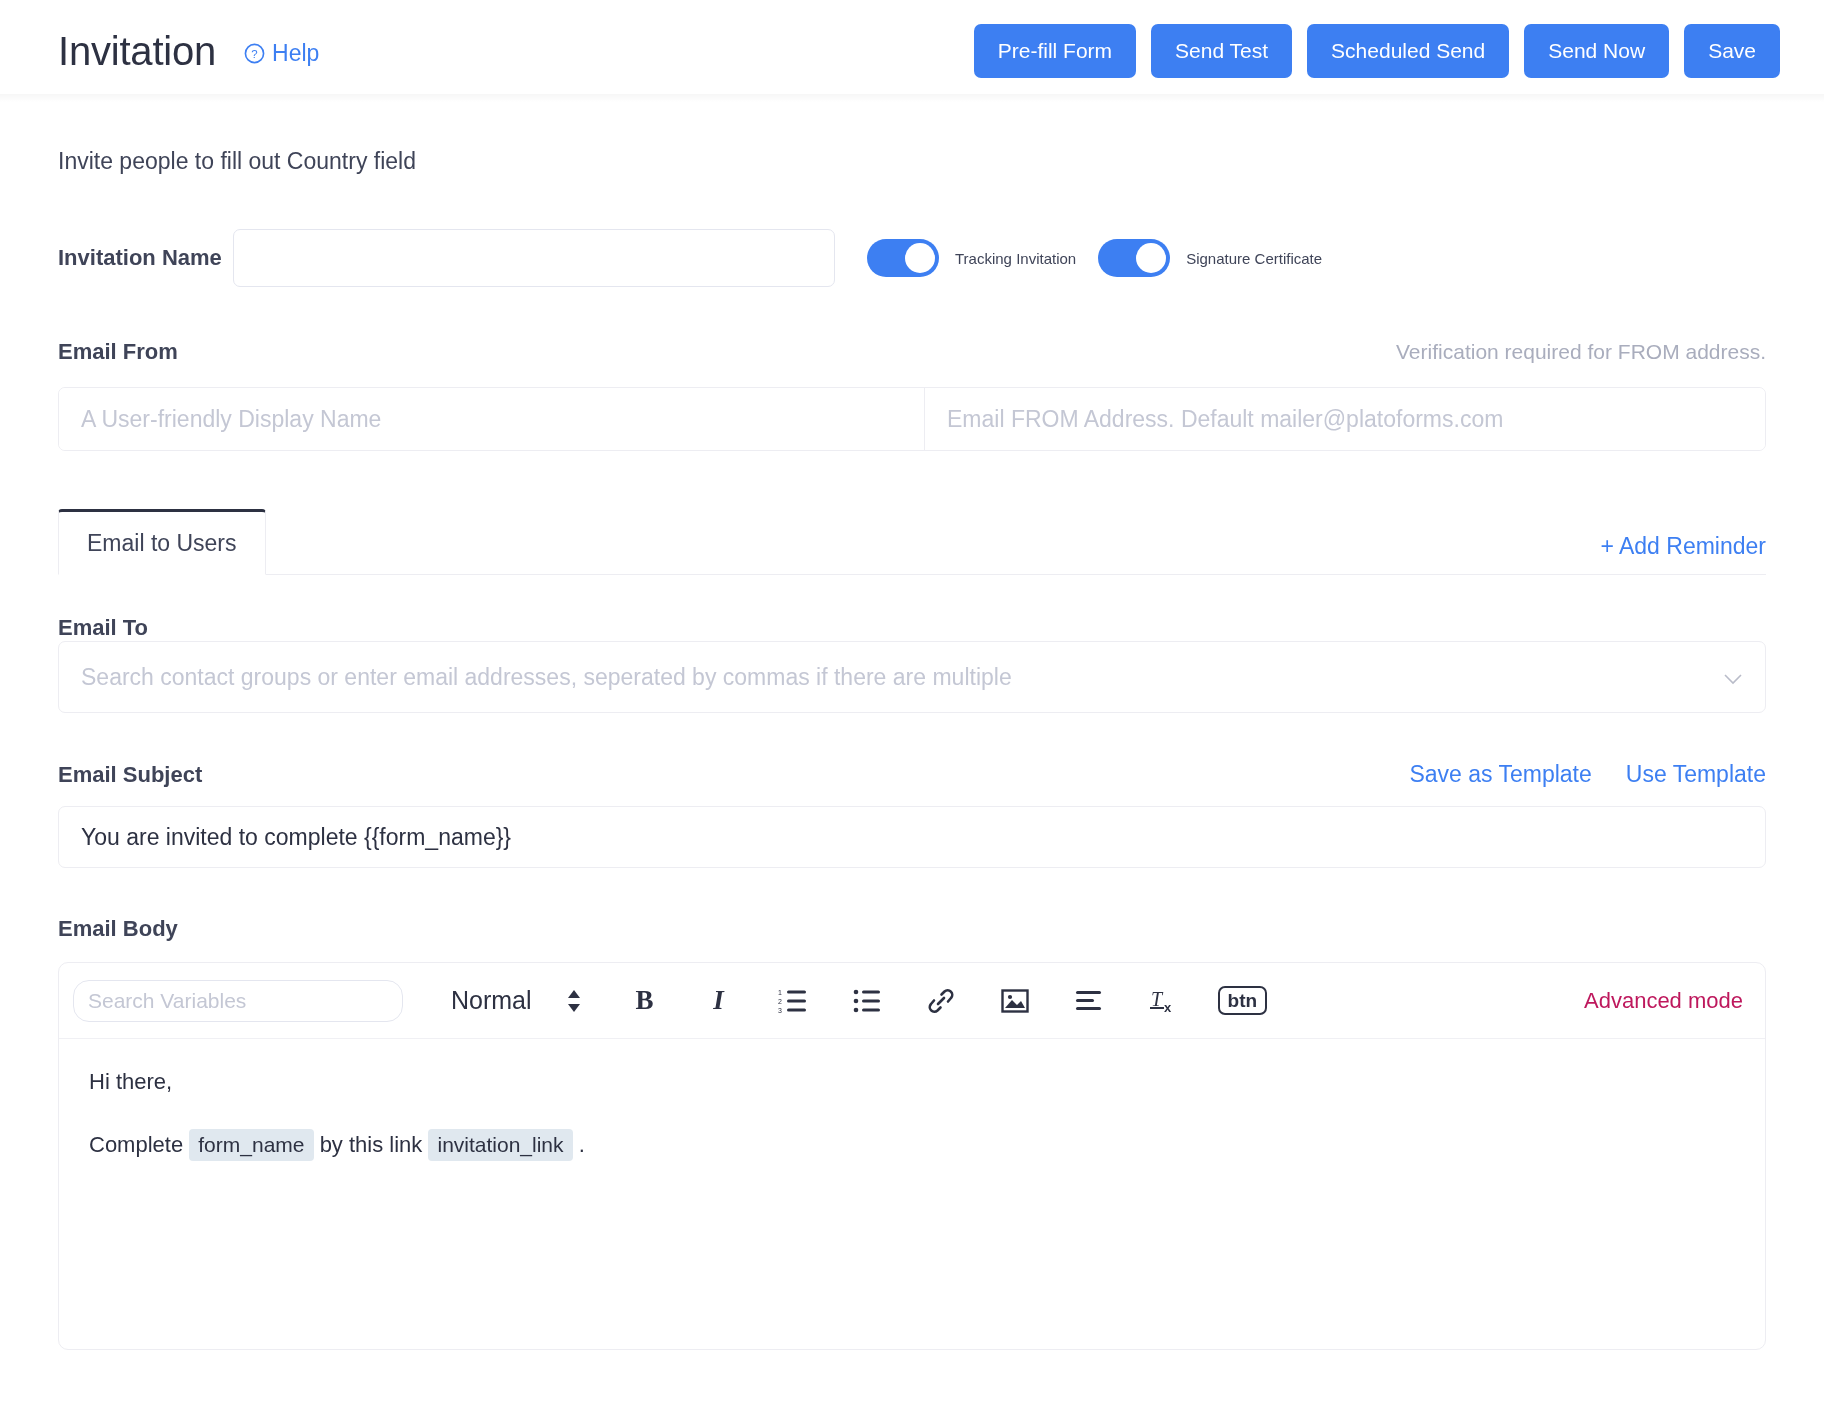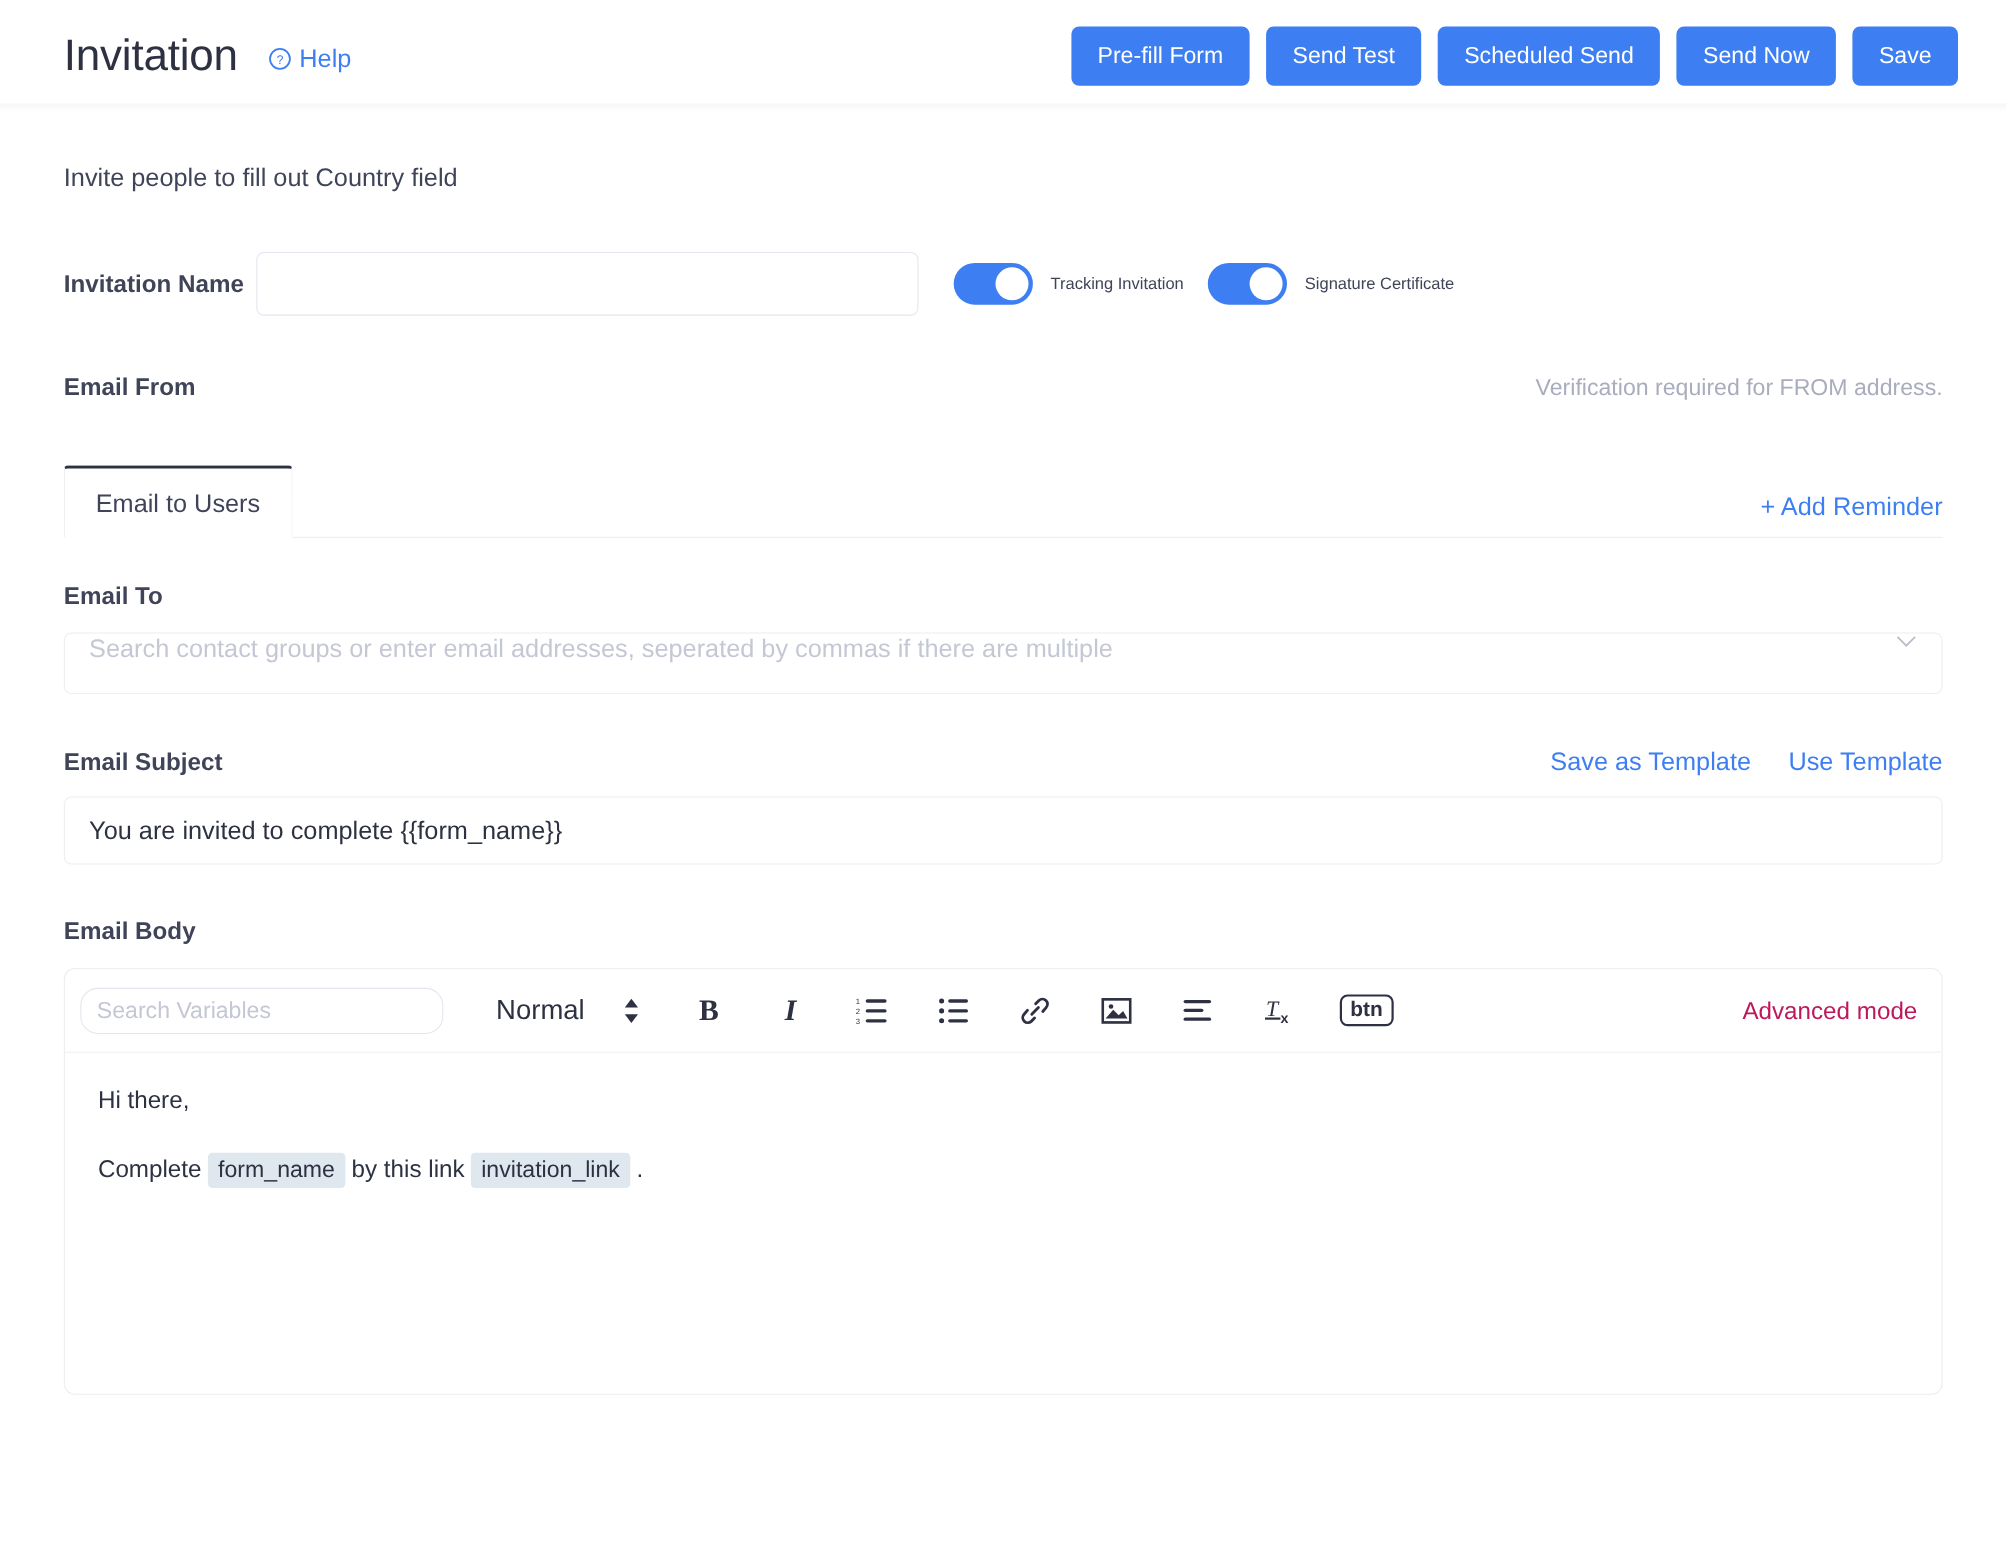--- a/index.html
+++ b/index.html
@@ -210,26 +210,25 @@
     margin-left: auto;
     color: #3d7ff2;
     font-size: 23px;
     cursor: pointer;
     padding-bottom: 14px;
   }
 
   
   .field-label { margin-top: 40px; }
   .select-box {
-    margin-top: 20px;
     border: 1px solid #ededf2;
     border-radius: 7px;
-    height: 56px;
-    display: flex;
-    align-items: flex-start;
+    height: 72px;
+    display: flex;
+    align-items: center;
     padding: 0 22px;
     background: #fff;
     cursor: pointer;
   }
   .select-placeholder {
     font-size: 23px;
     color: #c4c7d4;
     flex: 1 1 auto;
   }
   .chevron-down {
@@ -412,20 +411,24 @@
           </div>
           <span class="toggle-label">Signature Certificate</span>
         </div>
       </div>
     </div>
 
     
     <div class="section-head">
       <div class="label-strong">Email From</div>
       <div class="hint-text">Verification required for FROM address.</div>
+    </div>
+    <div class="from-row">
+      <input class="from-name" type="text" placeholder="A User-friendly Display Name" style="">
+      <input class="from-addr" type="text" placeholder="Email FROM Address. Default mailer@platoforms.com" style="">
     </div>
 
     
     <div class="tabs-bar">
       <div class="tab">Email to Users</div>
       <div class="add-reminder">+ Add Reminder</div>
     </div>
 
     
     <div class="label-strong field-label">Email To</div>

